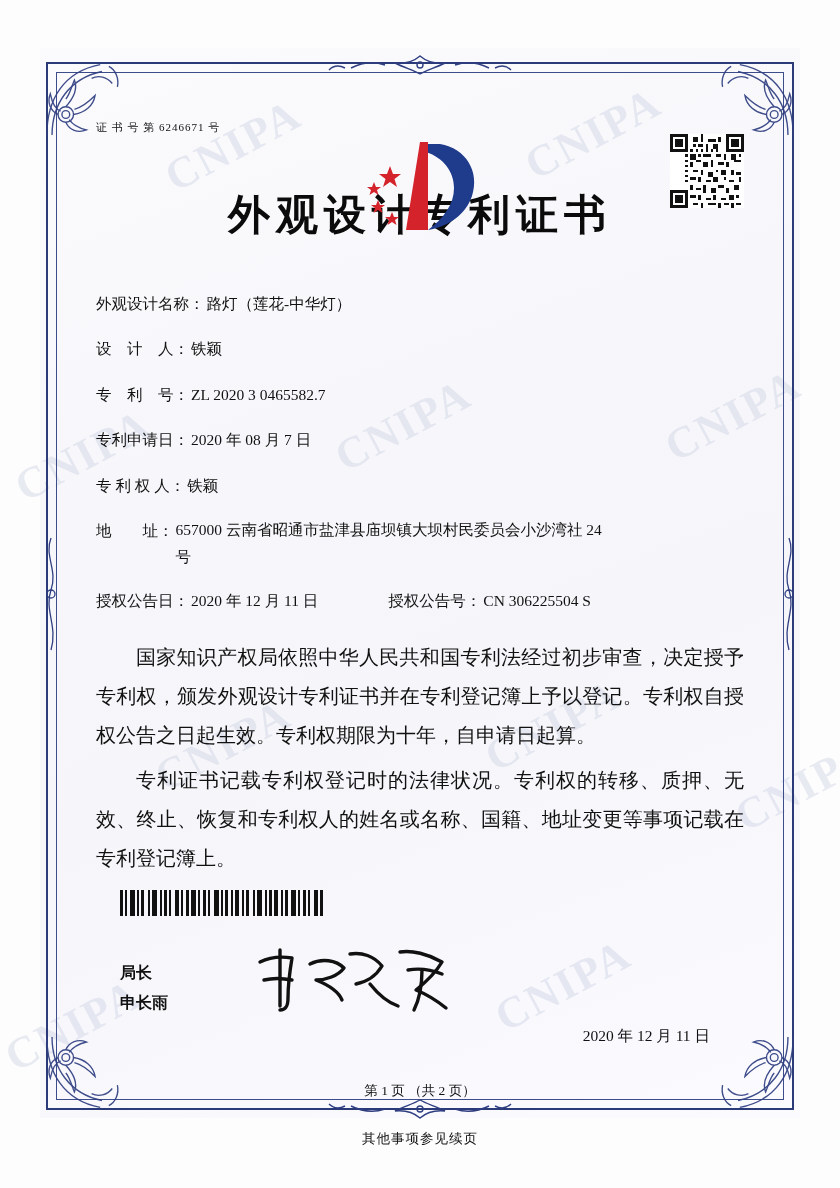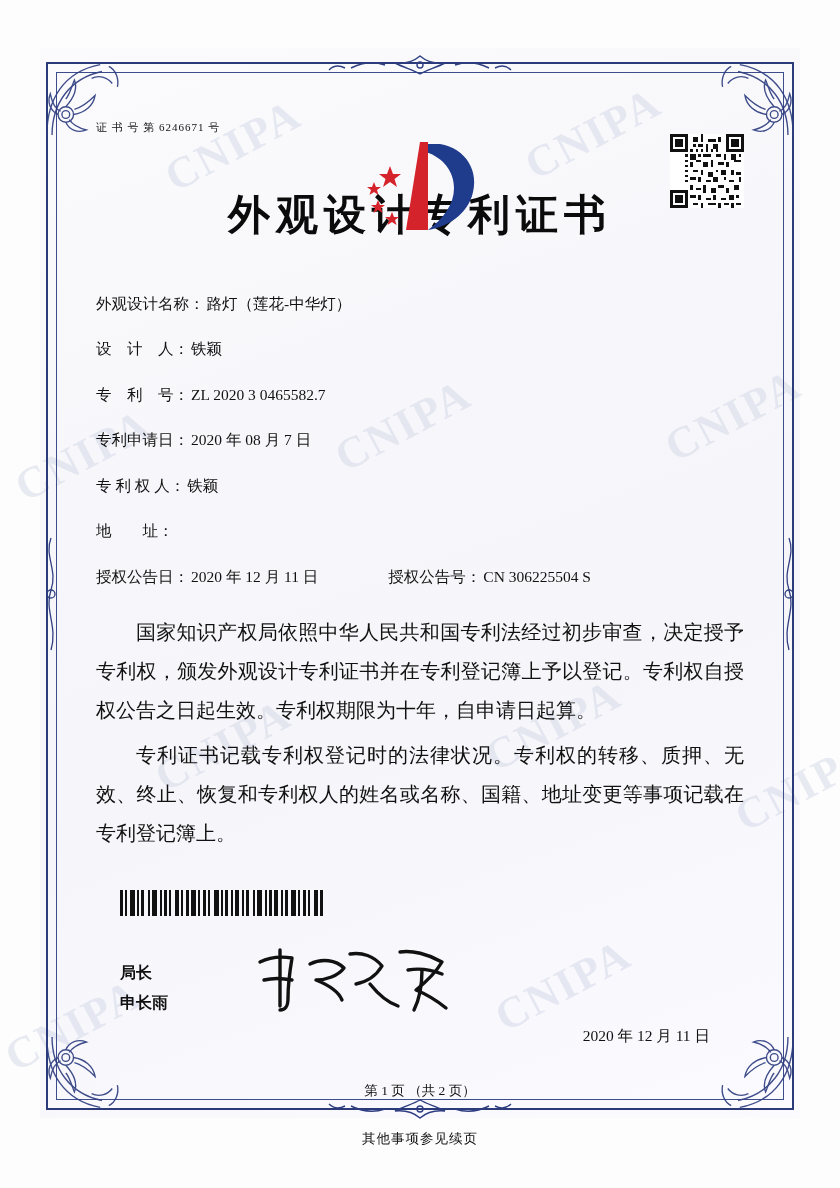--- a/index.html
+++ b/index.html
@@ -518,20 +518,21 @@
         <span class="field-value">2020 年 08 月 7 日</span>
       </div>
 
       <div class="field-row">
         <span class="field-label">专 利 权 人：</span>
         <span class="field-value">铁颖</span>
       </div>
 
       <div class="field-row">
         <span class="field-label">地        址：</span>
+        <span class="field-value addr">657000  云南省昭通市盐津县庙坝镇大坝村民委员会小沙湾社 24 号</span>
       </div>
 
       <div class="row-two">
         <span class="grp1">
           <span class="field-label">授权公告日：</span><span class="field-value">2020 年 12 月 11 日</span>
         </span>
         <span class="grp2">
           <span class="field-label">授权公告号：</span><span class="field-value">CN 306225504 S</span>
         </span>
       </div>

